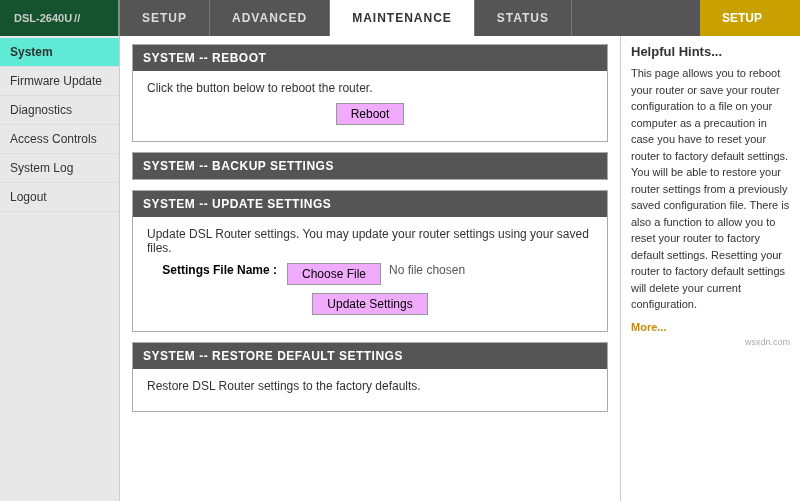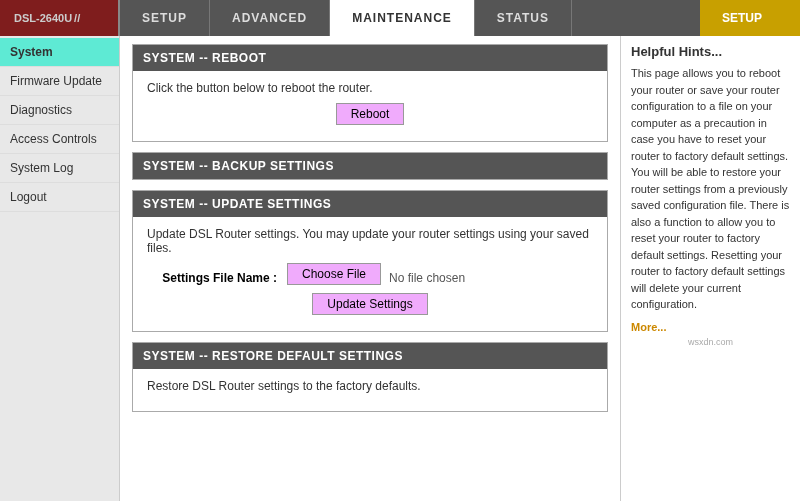--- a/index.html
+++ b/index.html
@@ -1,20 +1,20 @@
 <!DOCTYPE html>
 <html><head>
   <meta charset="utf-8">
   <style>
     * { margin: 0; padding: 0; box-sizing: border-box; }
     body { font-family: Arial, sans-serif; font-size: 12px; background: #fff; width: 800px; height: 501px; overflow: hidden; display: flex; flex-direction: column; }
 
     
     #top-bar { display: flex; align-items: stretch; background: #555; height: 36px; }
-    #logo { background: #7f1d1d; color: #fff; font-weight: bold; font-size: 13px; padding: 0 12px; display: flex; align-items: center; min-width: 120px; border-right: 2px solid #888; }
+    #logo { background: #14532d; color: #fff; font-weight: bold; font-size: 13px; padding: 0 12px; display: flex; align-items: center; min-width: 120px; border-right: 2px solid #888; }
     #logo span { color: #ccc; font-size: 11px; margin-left: 2px; }
     .nav-tab { color: #ddd; font-size: 12px; font-weight: bold; letter-spacing: 1px; padding: 0 22px; display: flex; align-items: center; cursor: pointer; border-right: 1px solid #777; }
     .nav-tab.active { background: #fff; color: #333; }
     #help-tab { margin-left: auto; background: #c8a000; color: #fff; font-weight: bold; padding: 0 22px; display: flex; align-items: center; min-width: 100px; }
 
     
     #main { display: flex; flex: 1; overflow: hidden; }
 
     
     #sidebar { width: 120px; background: #e8e8e8; border-right: 1px solid #ccc; padding-top: 2px; flex-shrink: 0; }
@@ -26,30 +26,30 @@
 
     
     .section { border: 1px solid #aaa; margin-bottom: 10px; }
     .section-header { background: #555; color: #fff; font-weight: bold; font-size: 12px; padding: 6px 10px; letter-spacing: 0.5px; }
     .section-body { padding: 10px 14px; background: #fff; }
     .section-body p { margin-bottom: 8px; color: #333; }
     .note-red { color: #cc0000; font-size: 11px; margin-bottom: 8px; }
     .btn-row { display: flex; justify-content: center; margin: 6px 0; }
     button { background: #f0abfc; border: 1px solid #999; padding: 3px 14px; font-size: 12px; cursor: pointer; }
 
-    .settings-row { display: flex; align-items: flex-end; margin: 8px 0; }
+    .settings-row { display: flex; align-items: flex-start; margin: 8px 0; }
     .settings-label { font-weight: bold; margin-right: 10px; min-width: 130px; text-align: right; }
     .file-chosen { margin-left: 8px; color: #555; font-size: 12px; }
 
     
     #help-panel { width: 180px; background: #fff; border-left: 1px solid #ccc; padding: 8px 10px; overflow-y: auto; flex-shrink: 0; }
     #help-panel h3 { font-size: 13px; font-weight: bold; margin-bottom: 6px; color: #333; }
     #help-panel p { font-size: 11px; color: #333; line-height: 1.5; }
     #help-more { color: #cc8800; font-size: 11px; font-weight: bold; cursor: pointer; display: block; margin-top: 8px; }
-    #watermark { font-size: 9px; color: #aaa; text-align: center; margin-top: 4px; }
+    #watermark { font-size: 9px; color: #aaa; text-align: right; margin-top: 4px; }
   </style>
 </head>
 <body>
 
 <div id="top-bar">
   <div id="logo">
     <span>DSL-2640U</span>
       <span>//</span>
   </div>
   <div class="nav-tab">SETUP</div>

